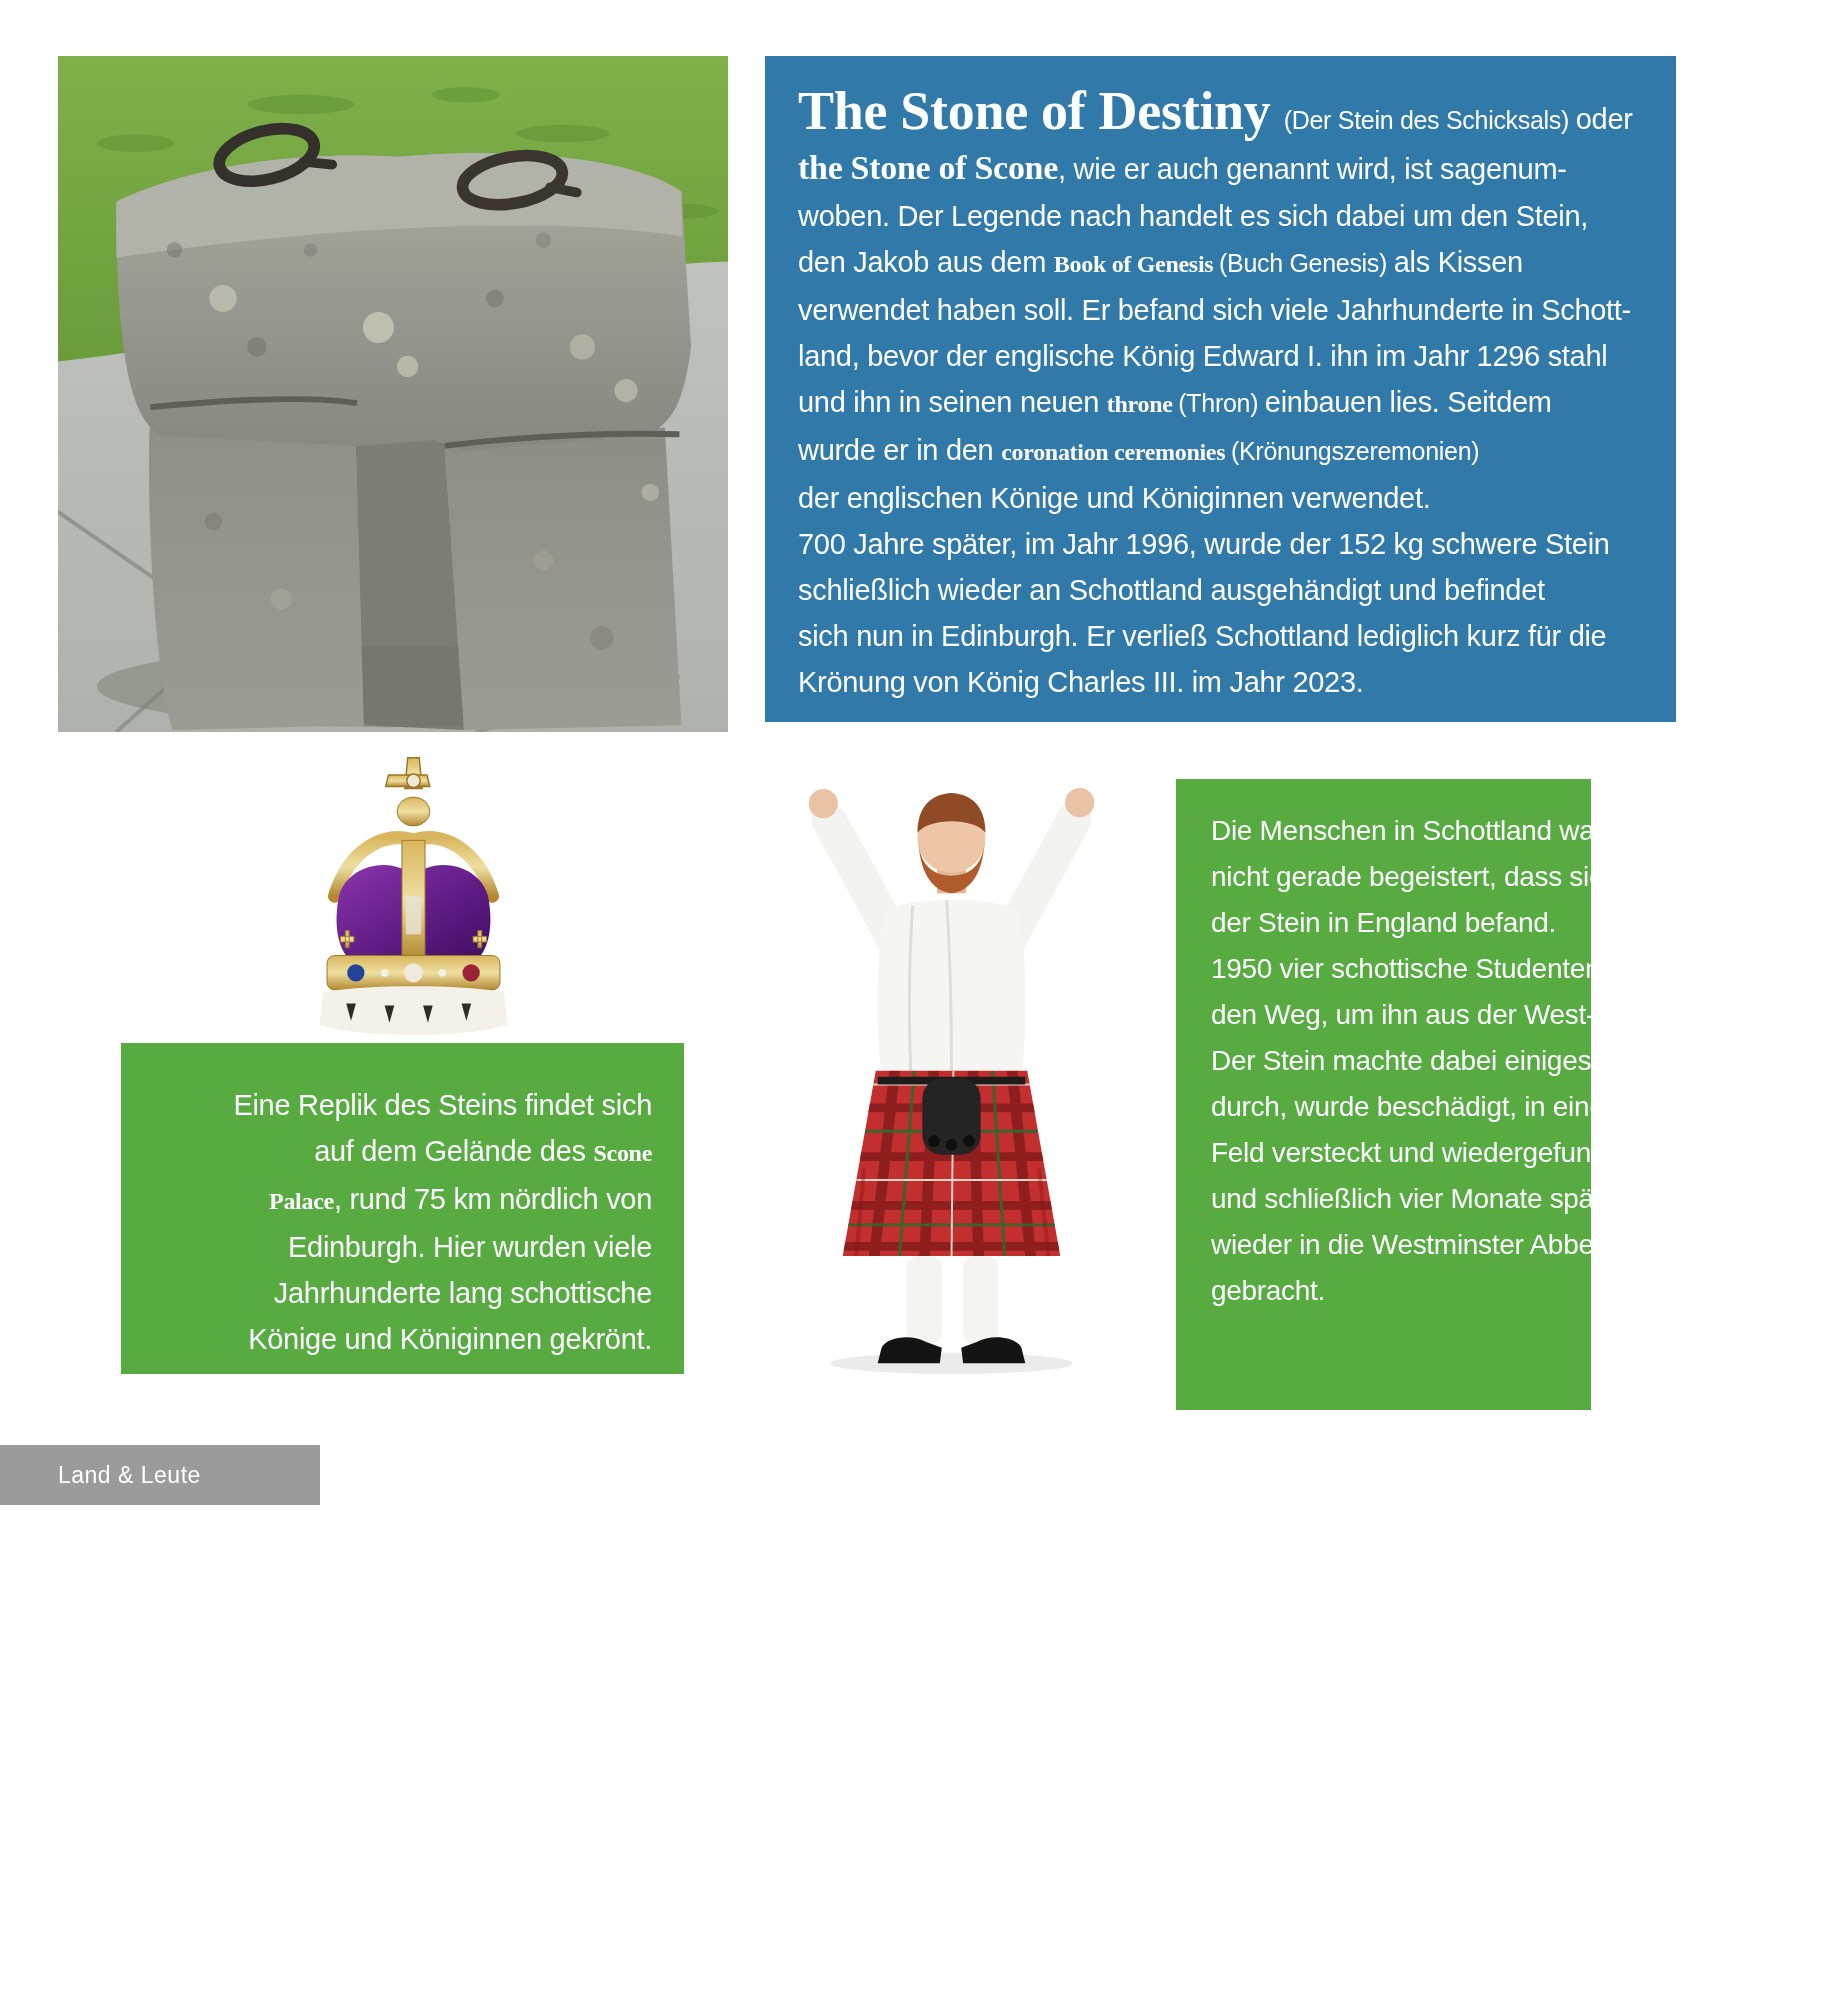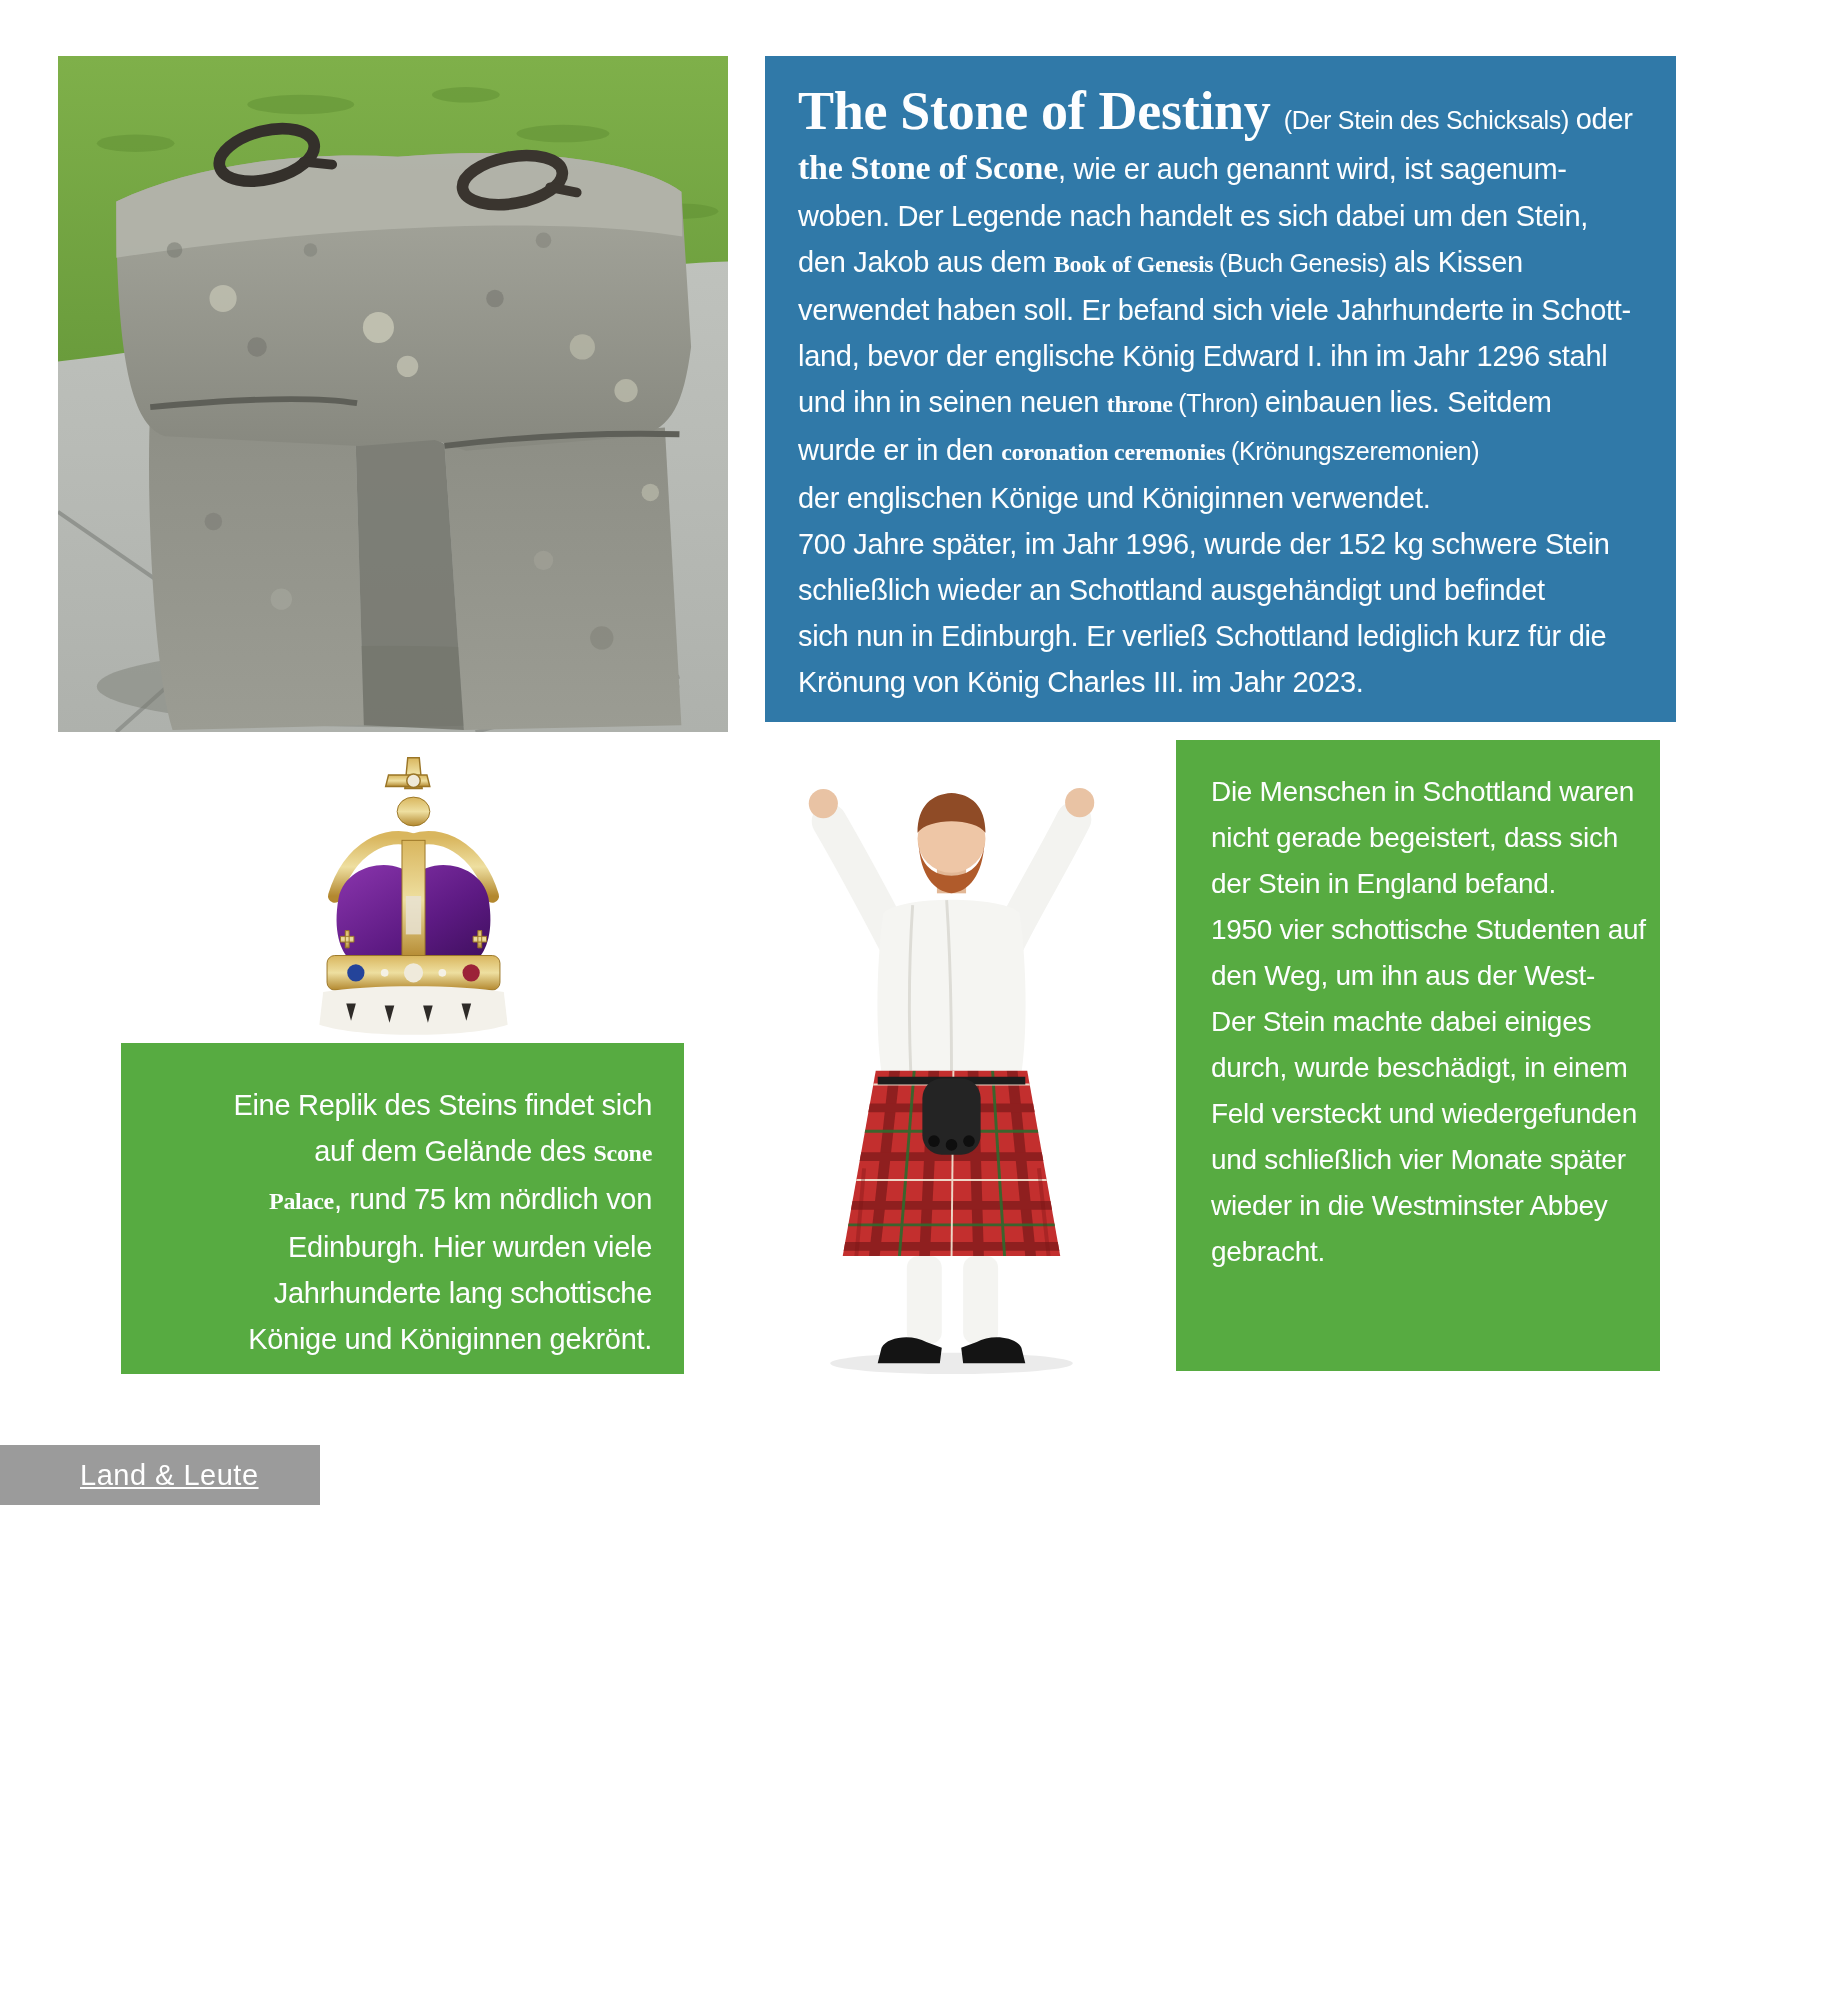--- a/index.html
+++ b/index.html
@@ -13,37 +13,37 @@
   .img-kilt{left:767px;top:749px;width:369px;height:629px;}
   .img-frame svg{display:block;width:100%;height:100%;}
 
   
   .blue-box{position:absolute;left:765px;top:56px;width:911px;height:666px;
             background:#3079a8;color:#fdfeff;box-sizing:border-box;
             padding:25px 17.5px 0 33px;}
   .green-box{position:absolute;background:#57ab41;color:#fdfeff;box-sizing:border-box;}
   .green-left{left:105px;top:1043px;width:563px;height:331px;text-align:right;
               padding:39px 32px 0 25px;margin-left:16px;}
-  .green-right{left:1176px;top:740px;width:484px;height:631px;
+  .green-right{left:1176px;top:779px;width:415px;height:631px;
                padding:29px 23px 0 35px;}
 
   .tl{white-space:nowrap;}
   .blue-box .tl{font-size:29px;line-height:46px;font-weight:300;letter-spacing:-0.3px;}
   .green-left .tl{font-size:29px;line-height:46px;font-weight:300;letter-spacing:-0.3px;}
   .green-right .tl{font-size:28px;line-height:46px;font-weight:300;letter-spacing:-0.3px;}
 
   .seg-xl{font-family:"Liberation Serif",serif;font-weight:700;font-size:54px;line-height:60px;}
   .seg-lg{font-family:"Liberation Serif",serif;font-weight:700;font-size:34px;line-height:50px;}
   .seg-b{font-family:"Liberation Serif",serif;font-weight:700;font-size:24px;}
   .seg-sm{font-size:25px;}
 
   
   .gray-bar{position:absolute;left:0;top:1445px;width:320px;height:60px;background:#9b9b9b;
-            color:#ffffff;font-size:29px;font-weight:300;line-height:60px;
-            box-sizing:border-box;padding-left:80px;letter-spacing:0.5px;text-decoration:underline;}
+            color:#ffffff;font-size:23px;font-weight:300;line-height:60px;
+            box-sizing:border-box;padding-left:58px;letter-spacing:0.5px;}
 </style>
 </head>
 <body>
 
 <div class="page">
 
   <div class="img-frame photo-stone">
     <svg viewBox="0 0 690 697" preserveAspectRatio="none">
       <defs>
         <linearGradient id="grassG" x1="0" y1="0" x2="0" y2="1">

